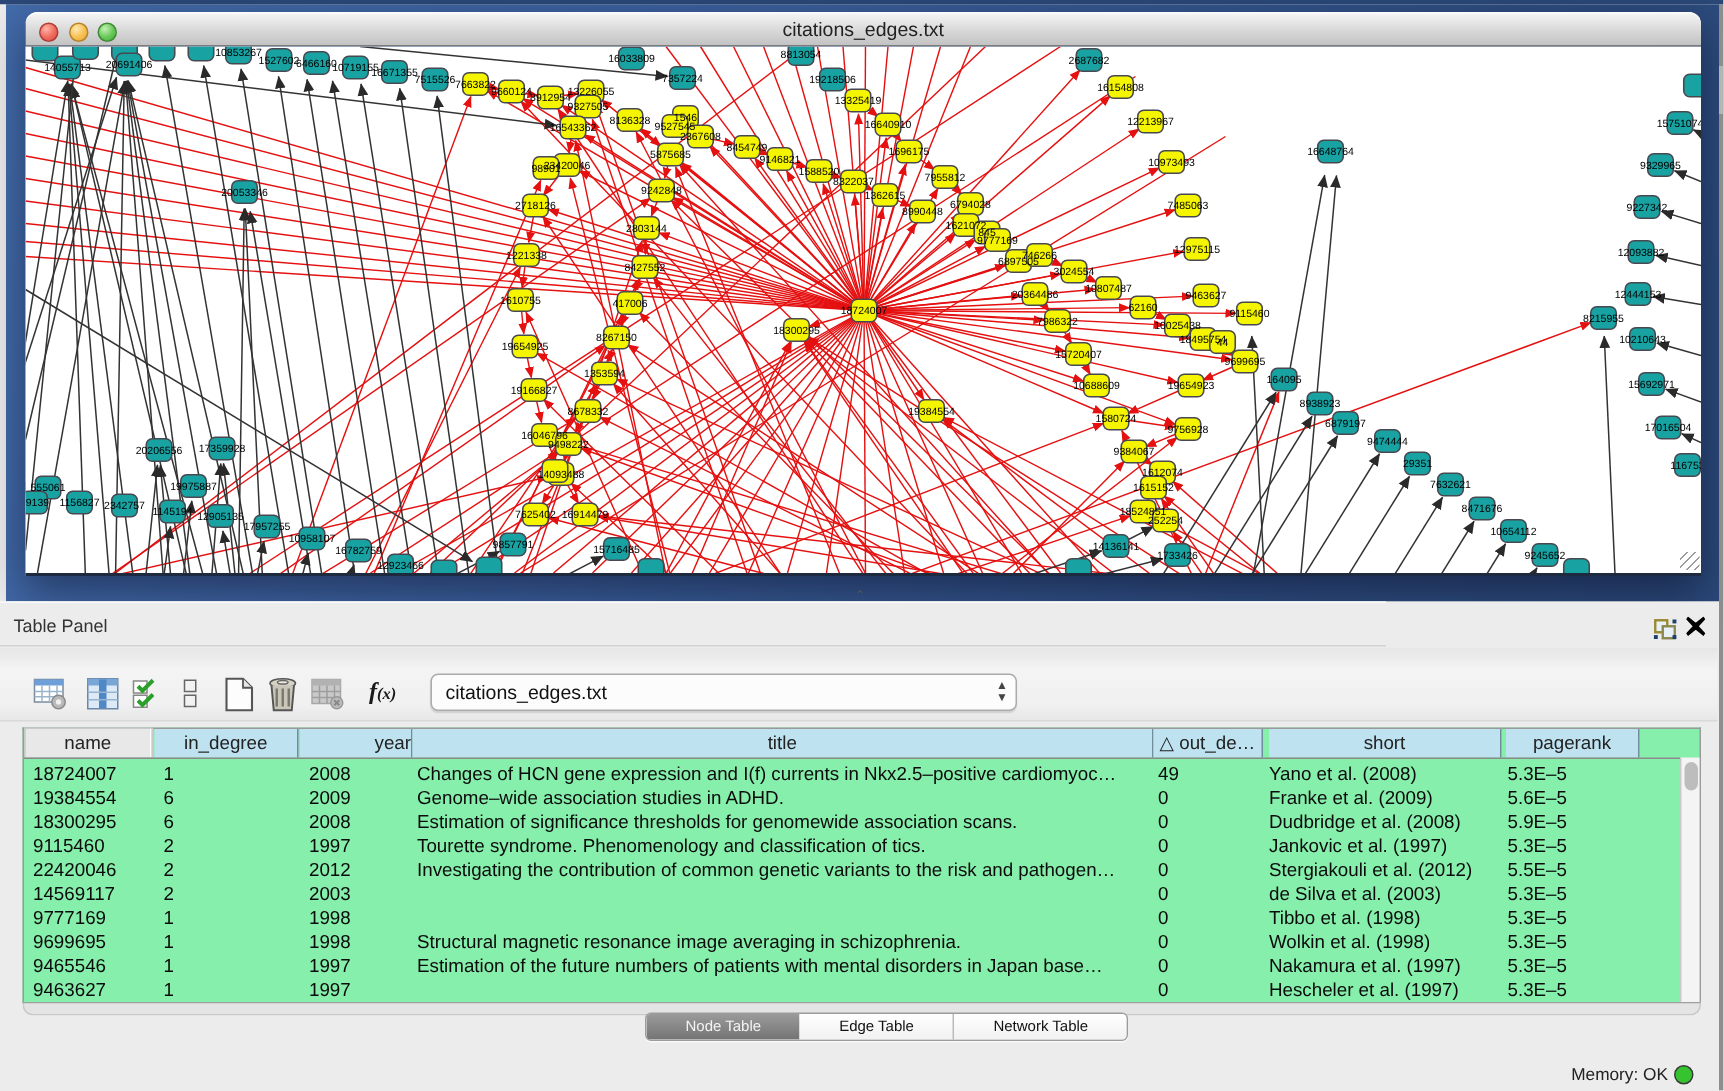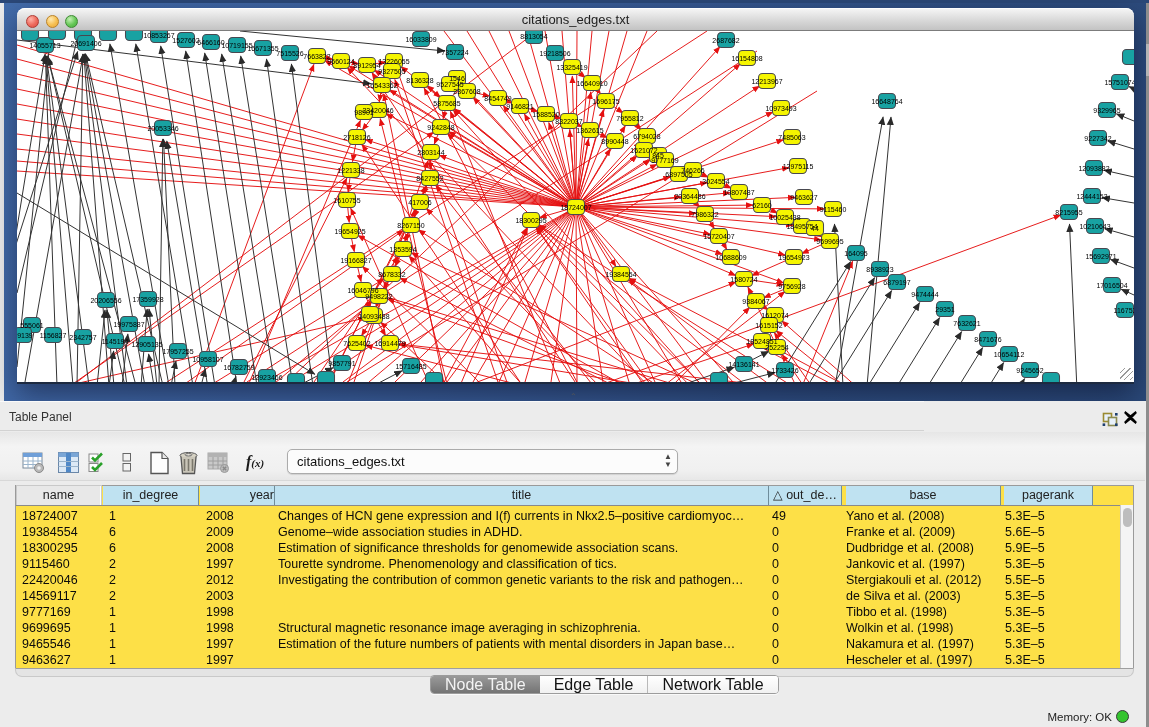--- a/index.html
+++ b/index.html
@@ -30,21 +30,21 @@
   border-top:1px solid #fafafa; border-bottom:1px solid #d2d2d2; }
 #phead .t { position:absolute; left:9px; top:8px; font-size:12px; color:#333; }
 #toolrow { position:absolute; left:0; top:31px; width:1145px; height:49px;
   background:linear-gradient(#e6e6e6,#f4f4f4 30%,#f0f0f0 80%,#e7e7e7); border-bottom:1px solid #d8d8d8;padding-left:44px; }
 .icon { position:absolute; top:19px; }
 #combo { position:absolute; left:287px; top:17px; width:391px; height:25px; background:#fcfcfc;
   border:1px solid #ababab; border-radius:5px; font-size:13px; color:#111; line-height:23px; padding-left:9px;
   box-shadow:0 1px 1px rgba(0,0,0,0.12); }
 #combo .ud { position:absolute; right:5px; top:0px; font-size:8px; color:#444; line-height:1.05; text-align:center; padding-top:3px;}
 
-#tbl { position:absolute; left:15px; top:84px; width:1119px; height:184px; background:#fde047; border:1px solid #9a9a9a; border-bottom:none; }
+#tbl { position:absolute; left:15px; top:84px; width:1119px; height:184px; background:#86efac; border:1px solid #9a9a9a; border-bottom:none; }
 #tblfoot { position:absolute; left:15px; top:267px; width:1119px; height:9px; background:#e4e4e4; border:1px solid #c9c9c9; border-top:1px solid #9f9f9f; border-radius:0 0 7px 7px; }
 #thead { position:absolute; left:0; top:0; height:19px; width:1117px; }
 #thead .h { position:absolute; top:0; height:19px; background:#bfe2f1; border-right:1px solid #6f8d9b;
   font-size:12.5px; color:#222; text-align:center; line-height:18px; }
 #thead .hg { background:#e8e8e8; border-right:1px solid #fff; outline:1px solid #c9c9c9; }
 #tbody { position:absolute; left:0; top:19px; width:1104px; height:162px; border-top:1px solid #8a8a8a;
   font-size:12.5px; color:#0b0b0b; overflow:hidden; padding-top:1.5px; }
 .tr { position:relative; height:16px; line-height:16px; white-space:nowrap; }
 .tr span { position:absolute; top:0; overflow:hidden; }
 .c0 { left:6px; width:92px; }
@@ -52,21 +52,21 @@
 .c2 { left:190px; width:68px; }
 .c3 { left:262px; width:488px; }
 .c4 { left:756px; width:68px; }
 .c5 { left:830px; width:165px; }
 .c6 { left:989px; width:100px; }
 #vsb { position:absolute; left:1104px; top:19px; width:13px; height:163px; background:#f4f4f4; border-left:1px solid #c9c9c9; }
 #vsb .th { position:absolute; left:2px; top:3px; width:9px; height:19px; background:#bdbdbd; border-radius:5px; }
 
 #tabs { position:absolute; left:430px; top:274px; height:19px; border:1px solid #9c9c9c; border-radius:4px;
   display:flex; overflow:hidden; background:#fff; box-shadow:0 1px 0 rgba(255,255,255,.7);}
-#tabs .tab { font-size:16px; padding:0 14px; line-height:17px; color:#111;
+#tabs .tab { font-size:10px; padding:0 26px; line-height:17px; color:#111;
   background:linear-gradient(#fff,#f1f1f1); }
 #tabs .sel { background:linear-gradient(#9a9a9a,#747474); color:#f4f4f4; }
 #tabs .d { width:1px; background:#b9b9b9; }
 #mem { position:absolute; right:34px; top:310px; font-size:11.5px; color:#222; }
 #memdot { position:absolute; right:17px; top:309px; width:13px; height:13px; border-radius:50%;
   background:#35c42f; border:1.5px solid #3a3a3a; }
 #divider-nub { position:absolute; left:570px; top:394px; width:10px; height:6px; color:#555; font-size:8px; line-height:5px;}
 </style></head>
 <body>
 <div id="root">
@@ -713,21 +713,21 @@
 
       <div id="combo">citations_edges.txt<span class="ud">▲<br>▼</span></div>
     </div>
     <div id="tbl">
       <div id="thead">
         <div class="h hg" style="left:1px; width:84px;">name</div>
         <div class="h" style="left:87px; width:96px;text-align:center;">in_degree</div>
         <div class="h" style="left:184px; width:75px;text-align:right;">year</div>
         <div class="h" style="left:259px; width:494px;">title</div>
         <div class="h" style="left:753px; width:73px;">△ out_de…</div>
-        <div class="h" style="left:830px; width:155px;">base</div>
+        <div class="h" style="left:830px; width:155px;">short</div>
         <div class="h" style="left:988px; width:89px;">pagerank</div>
       </div>
       <div id="tbody">
 <div class="tr">
             <span class="c0">18724007</span>
             <span class="c1">1</span>
             <span class="c2">2008</span>
             <span class="c3">Changes of HCN gene expression and I(f) currents in Nkx2.5–positive cardiomyoc…</span>
             <span class="c4">49</span>
             <span class="c5">Yano et al. (2008)</span>

